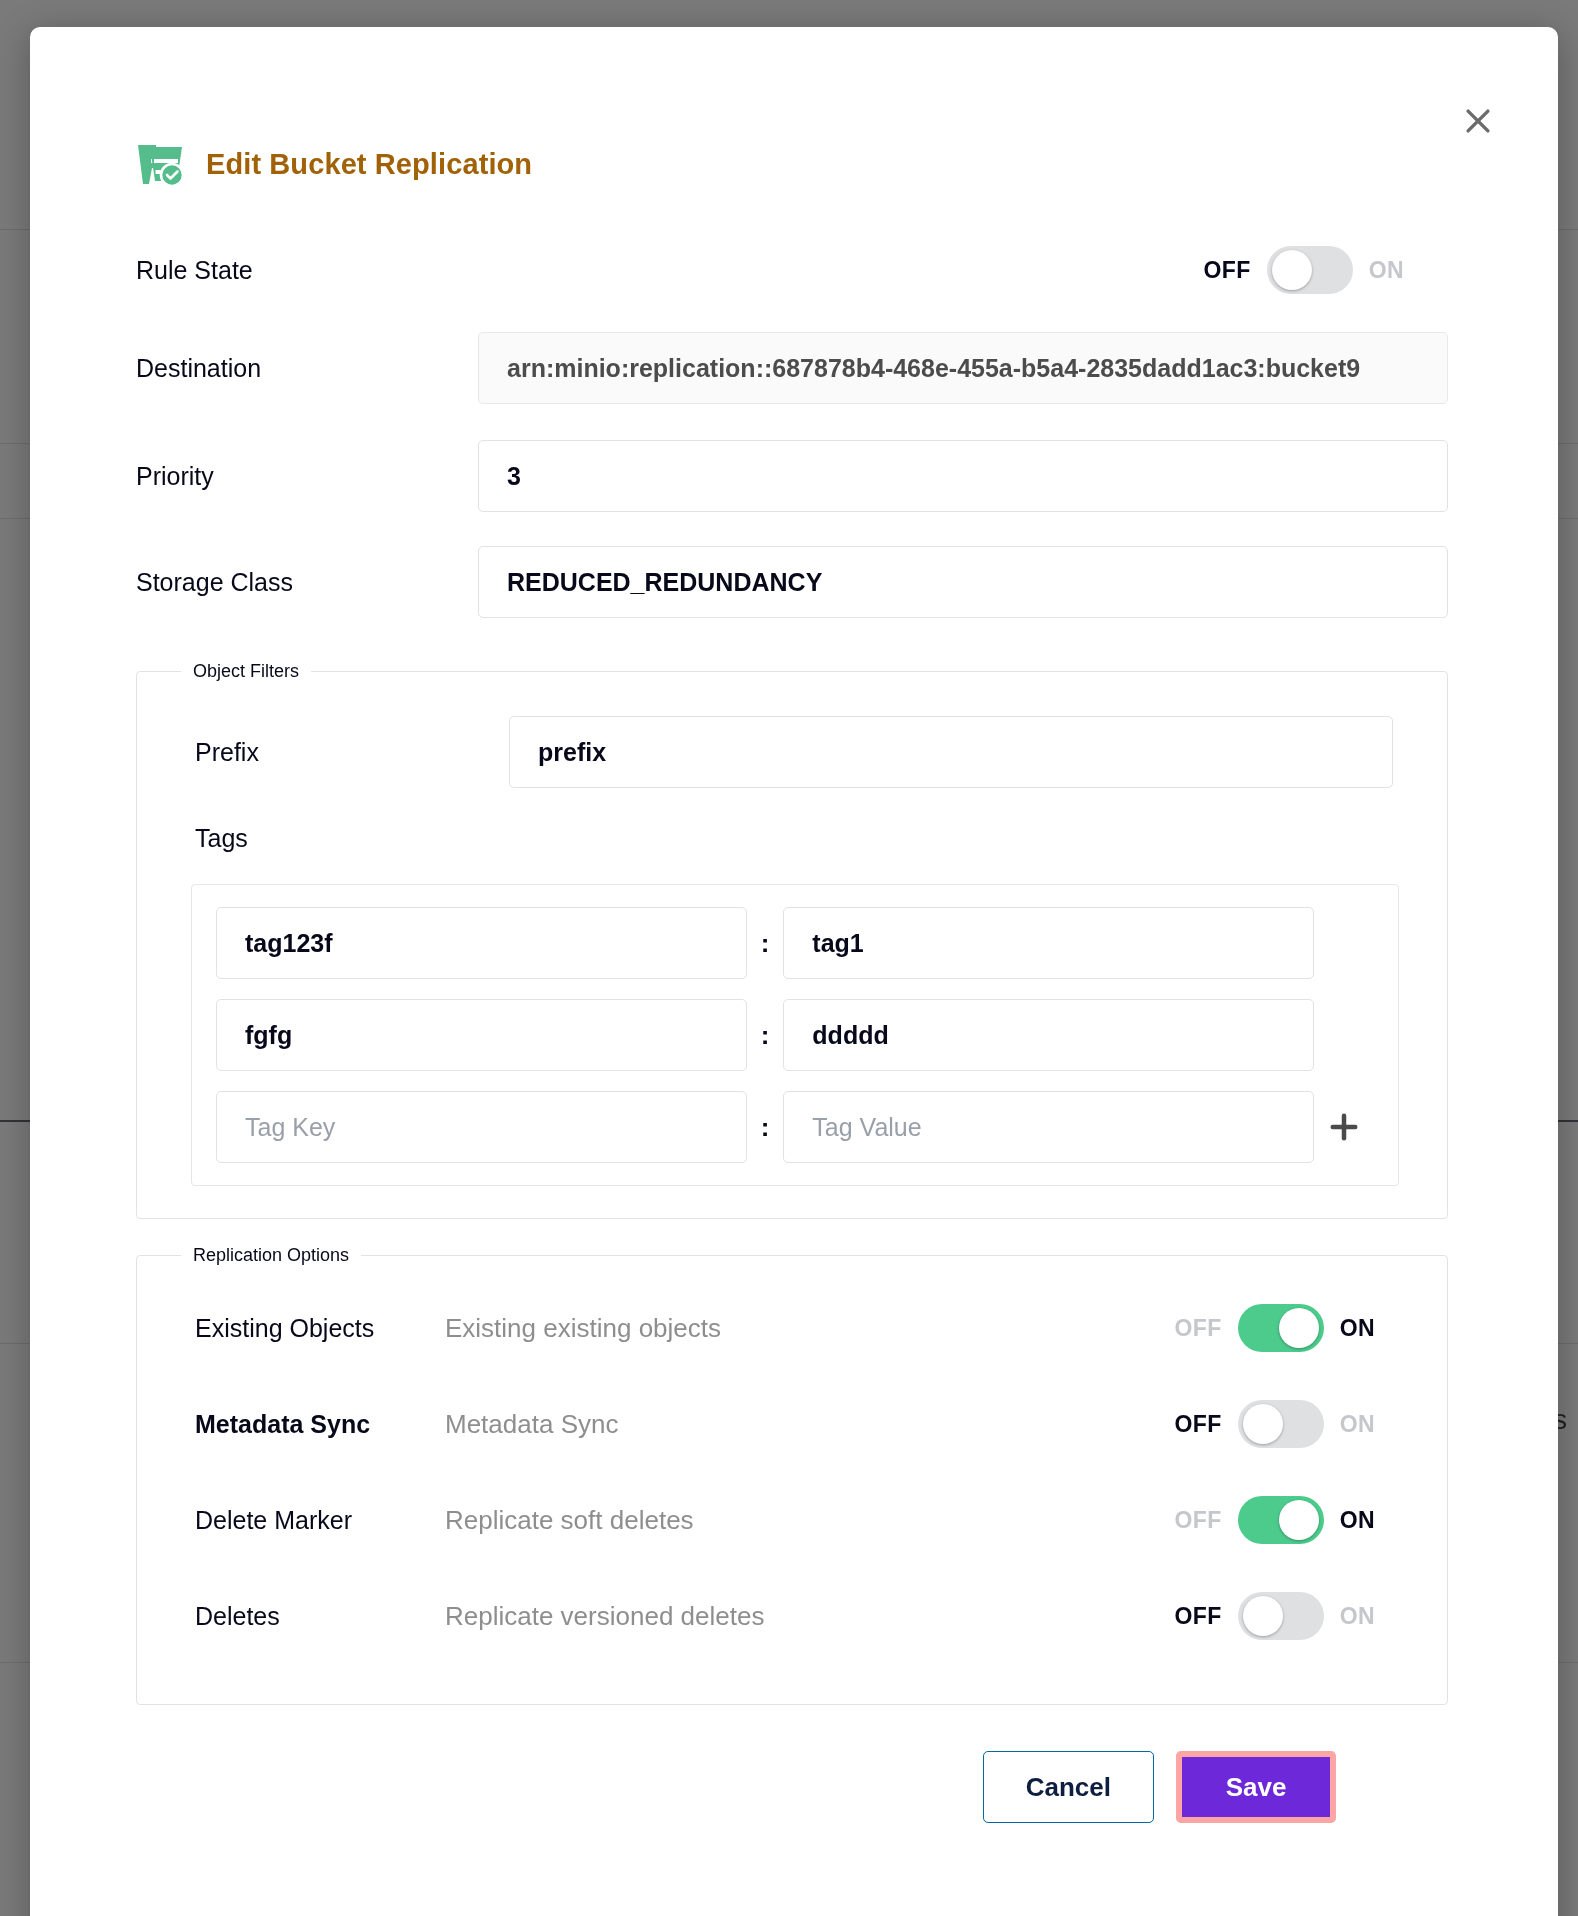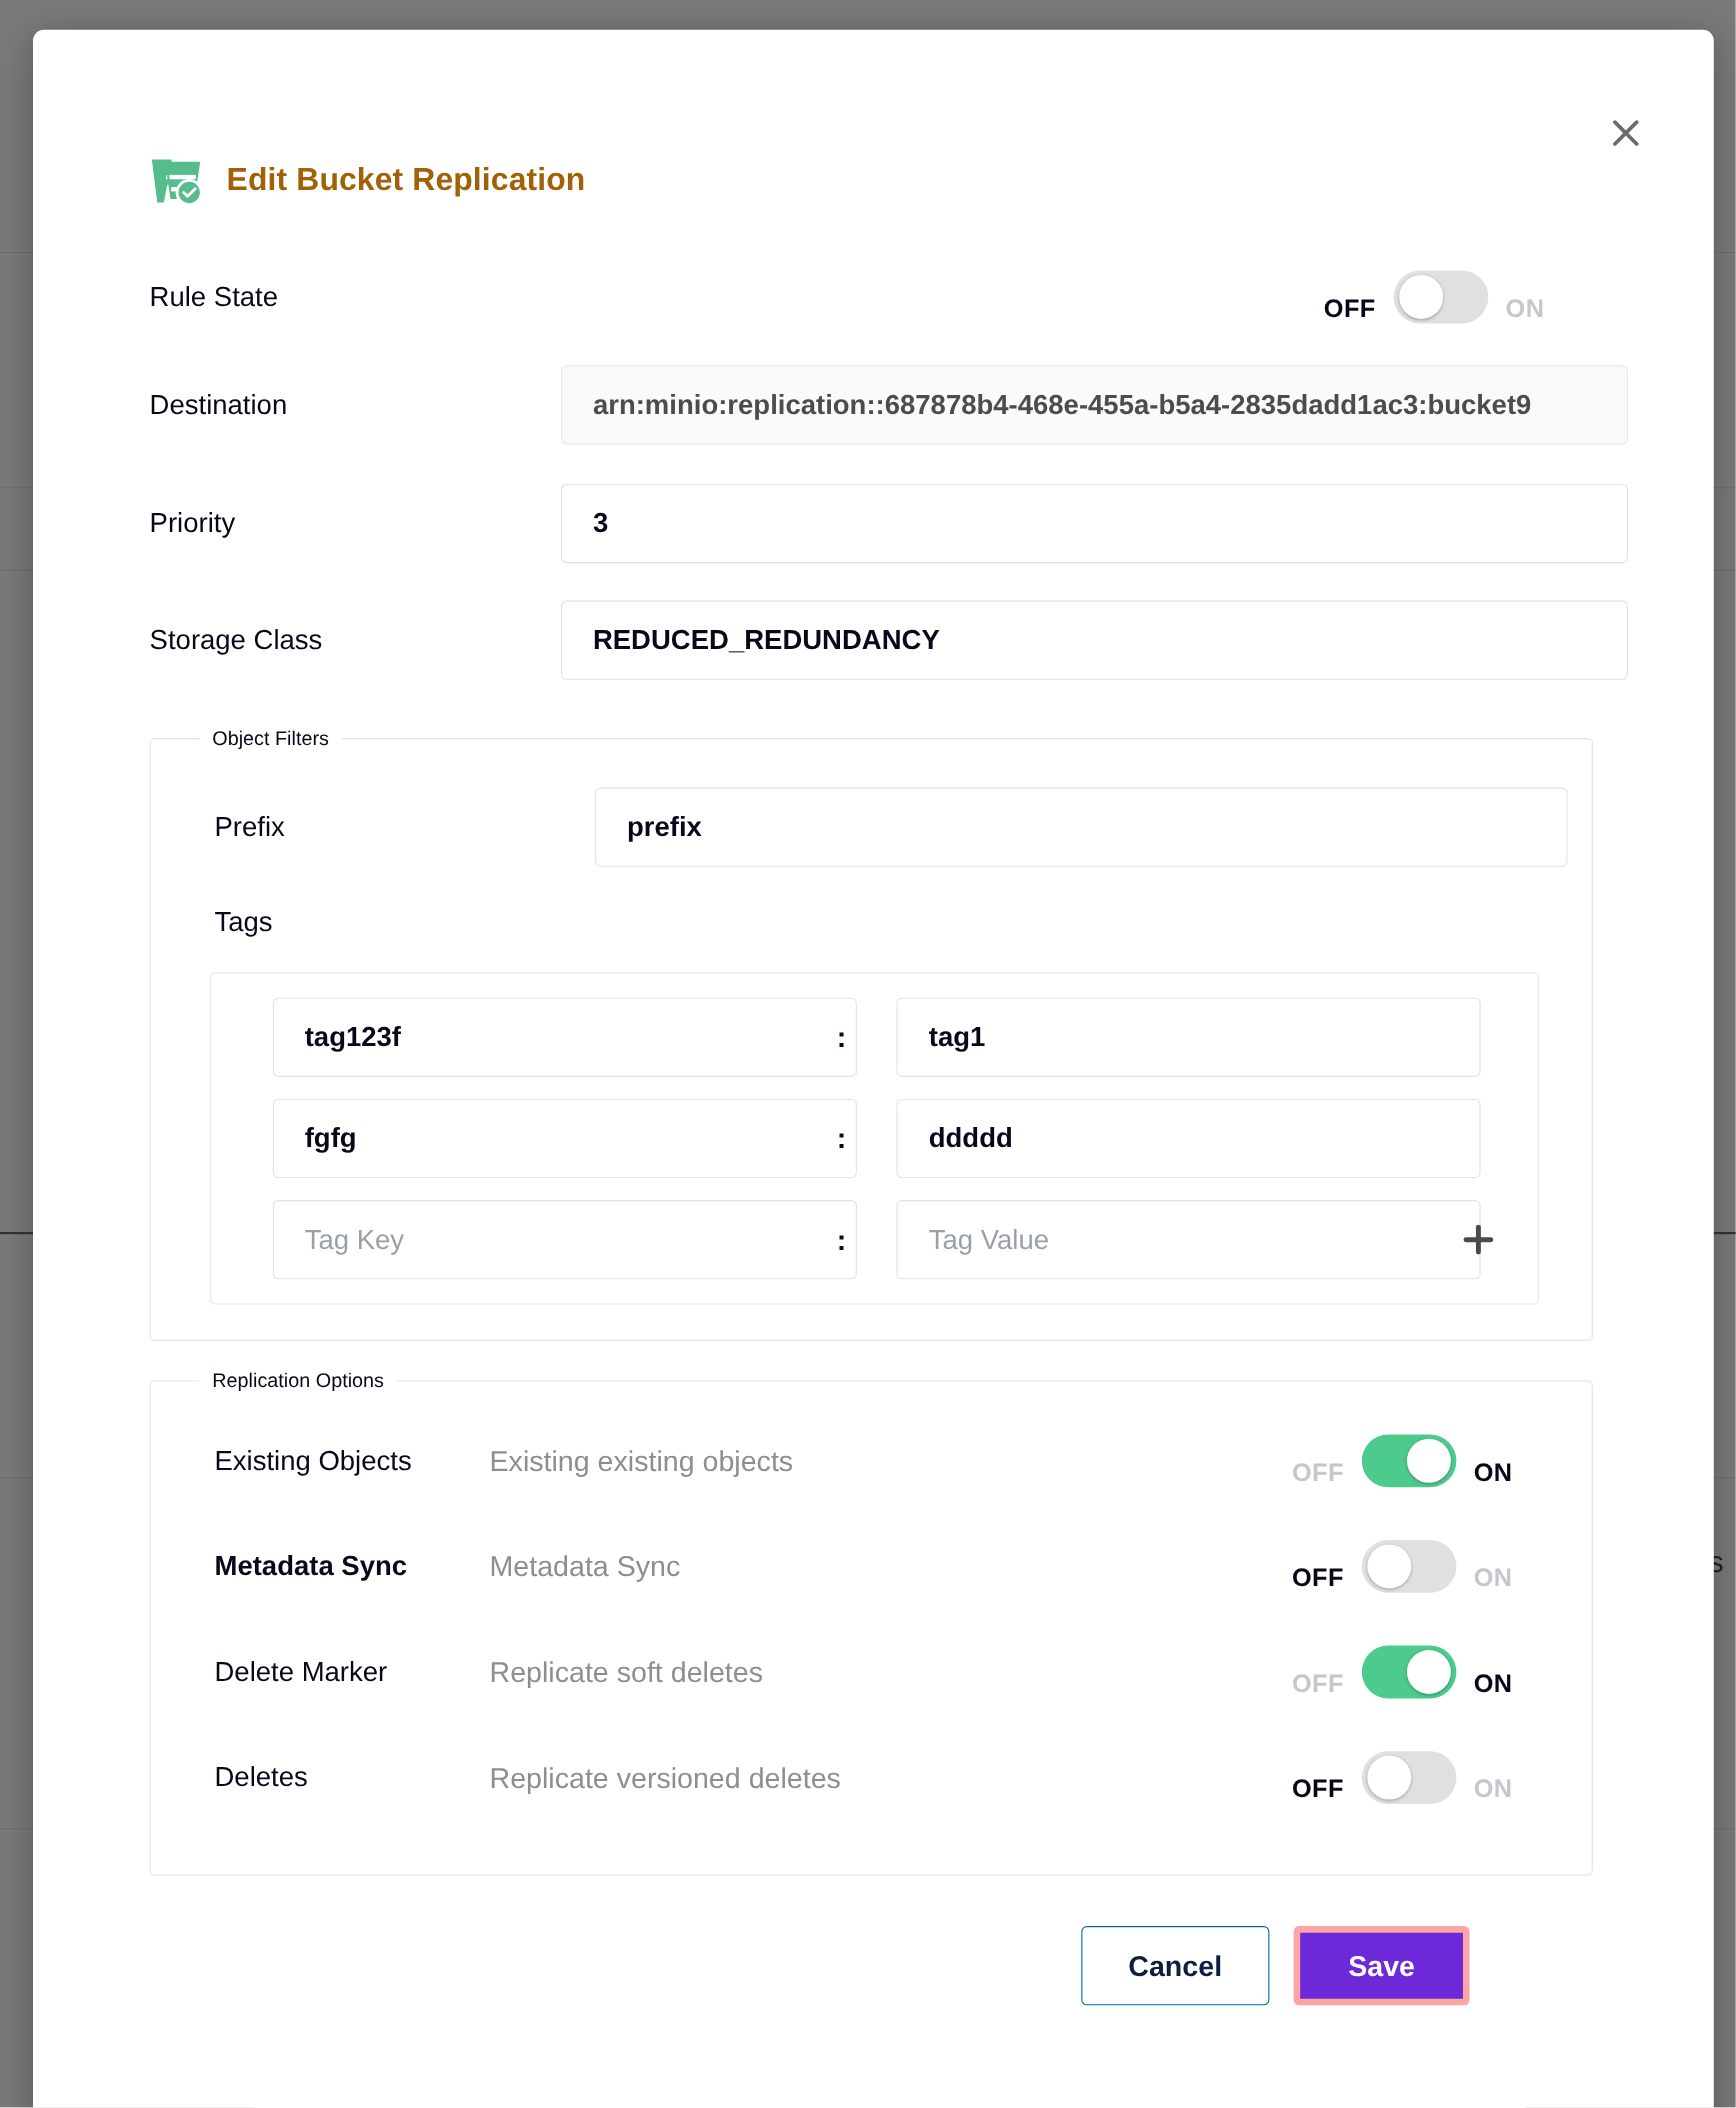--- a/index.html
+++ b/index.html
@@ -119,34 +119,33 @@
     height: 72px;
     border: 1px solid #e2e2e4;
     border-radius: 5px;
     background: #ffffff;
     font-family: "Liberation Sans", sans-serif;
     font-size: 25px;
     font-weight: bold;
     color: #07091a;
     padding: 0 28px;
     outline: none;
-    margin-left: 32px;
   }
   .text-input::placeholder { color: #9aa0aa; font-weight: normal; }
   .text-input.readonly {
     background: #fafafa;
     color: #4c4c4c;
     font-weight: bold;
     border-color: #e8e8ea;
   }
 
   
   .toggle-wrap {
     display: flex;
-    align-items: flex-end;
+    align-items: center;
     gap: 16px;
   }
   .toggle-text {
     font-size: 23px;
     font-weight: bold;
     letter-spacing: 0.4px;
   }
   .toggle-text.active { color: #07091a; }
   .toggle-text.inactive { color: #c4c7cc; }
   .switch {

